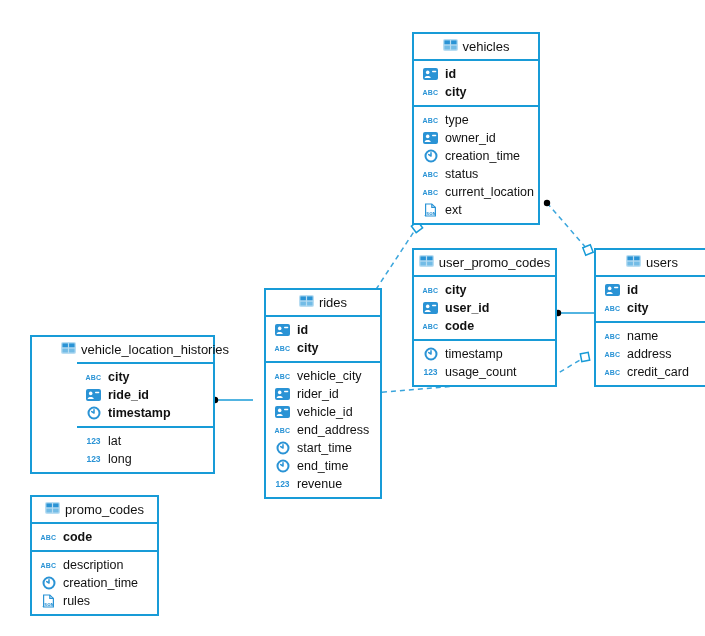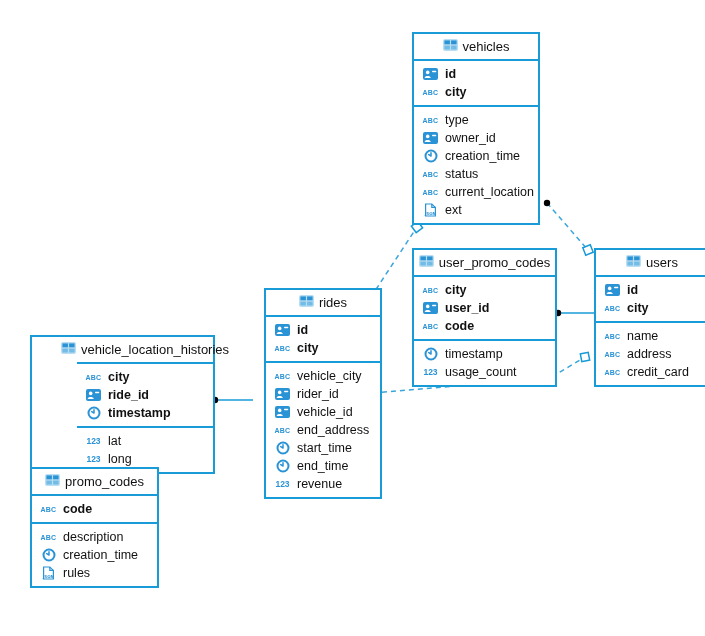--- a/index.html
+++ b/index.html
@@ -378,21 +378,21 @@
           <span class="col-name">lat</span>
         </div>
         <div class="row">
           <span class="icon">
             <span class="num">123</span>
           </span>
           <span class="col-name">long</span>
         </div>
       </div>
     </div>
-    <div class="tbl" style="left: 30px; top: 467px; width: 129px;">
+    <div class="tbl" style="left: 30px; top: 495px; width: 129px;">
       <div class="tbl-header">
         <span><svg width="15" height="12" viewBox="0 0 15 12">
             <rect x="0" y="0" width="15" height="12" rx="2" fill="#b9ddf2"></rect>
             <rect x="1.4" y="1.4" width="5.5" height="3.9" fill="#2a93d5"></rect>
             <rect x="8.1" y="1.4" width="5.5" height="3.9" fill="#2a93d5"></rect>
             <rect x="1.4" y="6.6" width="5.5" height="3.9" fill="#73bce6"></rect>
             <rect x="8.1" y="6.6" width="5.5" height="3.9" fill="#73bce6"></rect>
           </svg></span>
         <span>promo_codes</span>
       </div>

